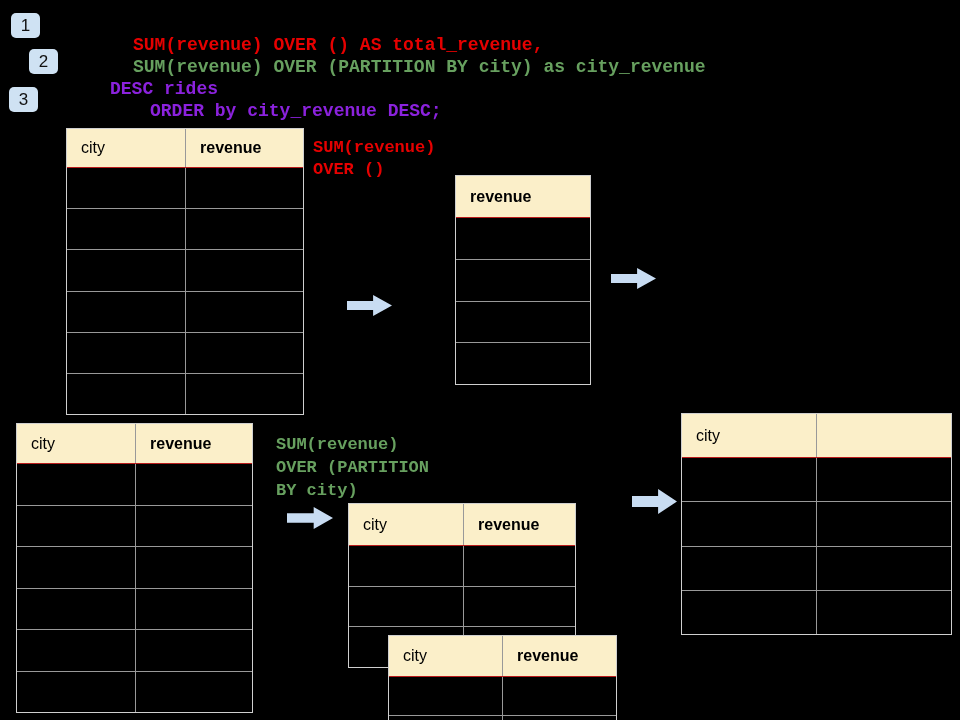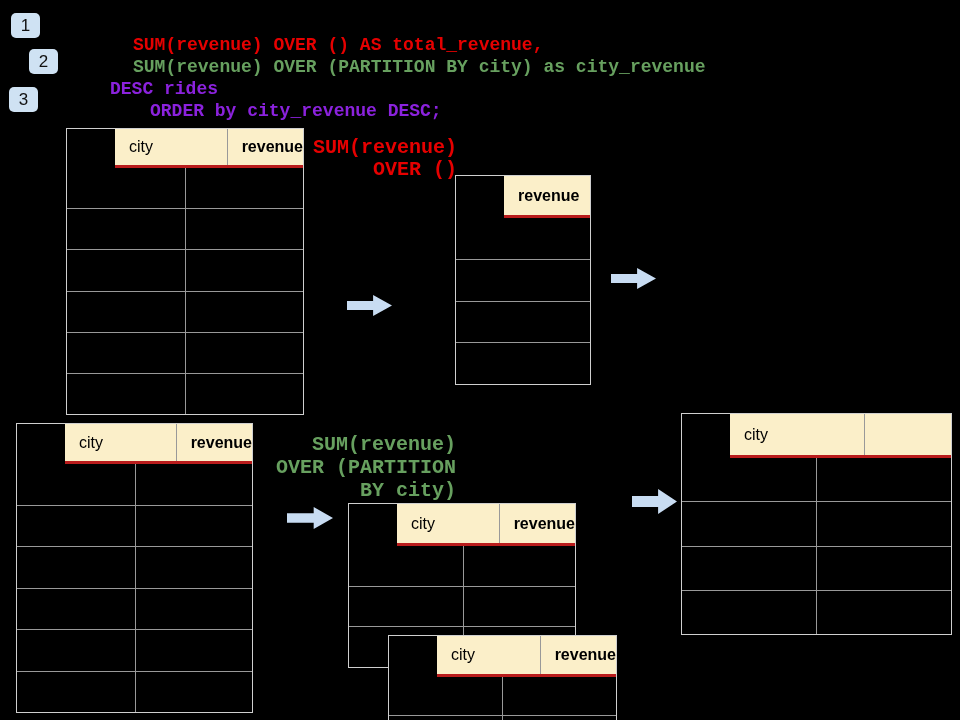--- a/index.html
+++ b/index.html
@@ -4,31 +4,31 @@
 <style>
   html,body{margin:0;padding:0;background:#000;}
   #canvas{position:relative;width:960px;height:720px;background:#000;overflow:hidden;
           font-family:"Liberation Sans",sans-serif;}
   
   .code{position:absolute;font-family:"Liberation Mono","DejaVu Sans Mono",monospace;
         font-weight:bold;font-size:18px;line-height:22px;white-space:pre;}
   .note{position:absolute;font-family:"Liberation Mono","DejaVu Sans Mono",monospace;
         font-weight:bold;font-size:15px;line-height:20px;white-space:pre-line;}
   .annot{position:absolute;font-family:"Liberation Mono","DejaVu Sans Mono",monospace;
-         font-weight:bold;font-size:20px;line-height:23px;white-space:pre-line;text-align:right;}
+         font-weight:bold;font-size:17px;line-height:23px;white-space:pre-line;}
   .c-purple{color:#8B22DD;}
   .c-red{color:#E60000;}
   .c-green{color:#67A05F;}
   
   .badge{position:absolute;width:29px;height:25px;background:#CFE2F3;border-radius:5px;
          color:#111;font-size:17px;display:flex;align-items:center;justify-content:center;}
   
   .tbl{position:absolute;background:#000;border:1px solid #cfcfcf;box-sizing:border-box;
        display:flex;flex-direction:column;}
-  .hdr{display:flex;background:#FBEFC9;border-bottom:3px solid #b91c1c;box-sizing:border-box;flex:none;margin-left:48px;}
+  .hdr{display:flex;background:#FBEFC9;border-bottom:1px solid #b91c1c;box-sizing:border-box;flex:none;}
   .hcell{display:flex;align-items:center;padding-left:14px;color:#000;font-size:16px;
          border-right:1px solid #999;box-sizing:border-box;}
   .hcell.last{border-right:none;flex:1;font-weight:bold;}
   .tbody{display:flex;flex-direction:column;flex:1;}
   .row{display:flex;flex:1;border-bottom:1px solid #999;box-sizing:border-box;}
   .row:last-child{border-bottom:none;}
   .cell{border-right:1px solid #999;box-sizing:border-box;}
   .cell.last{border-right:none;flex:1;}
   
   .arrow{position:absolute;background:#C8DCF2;

